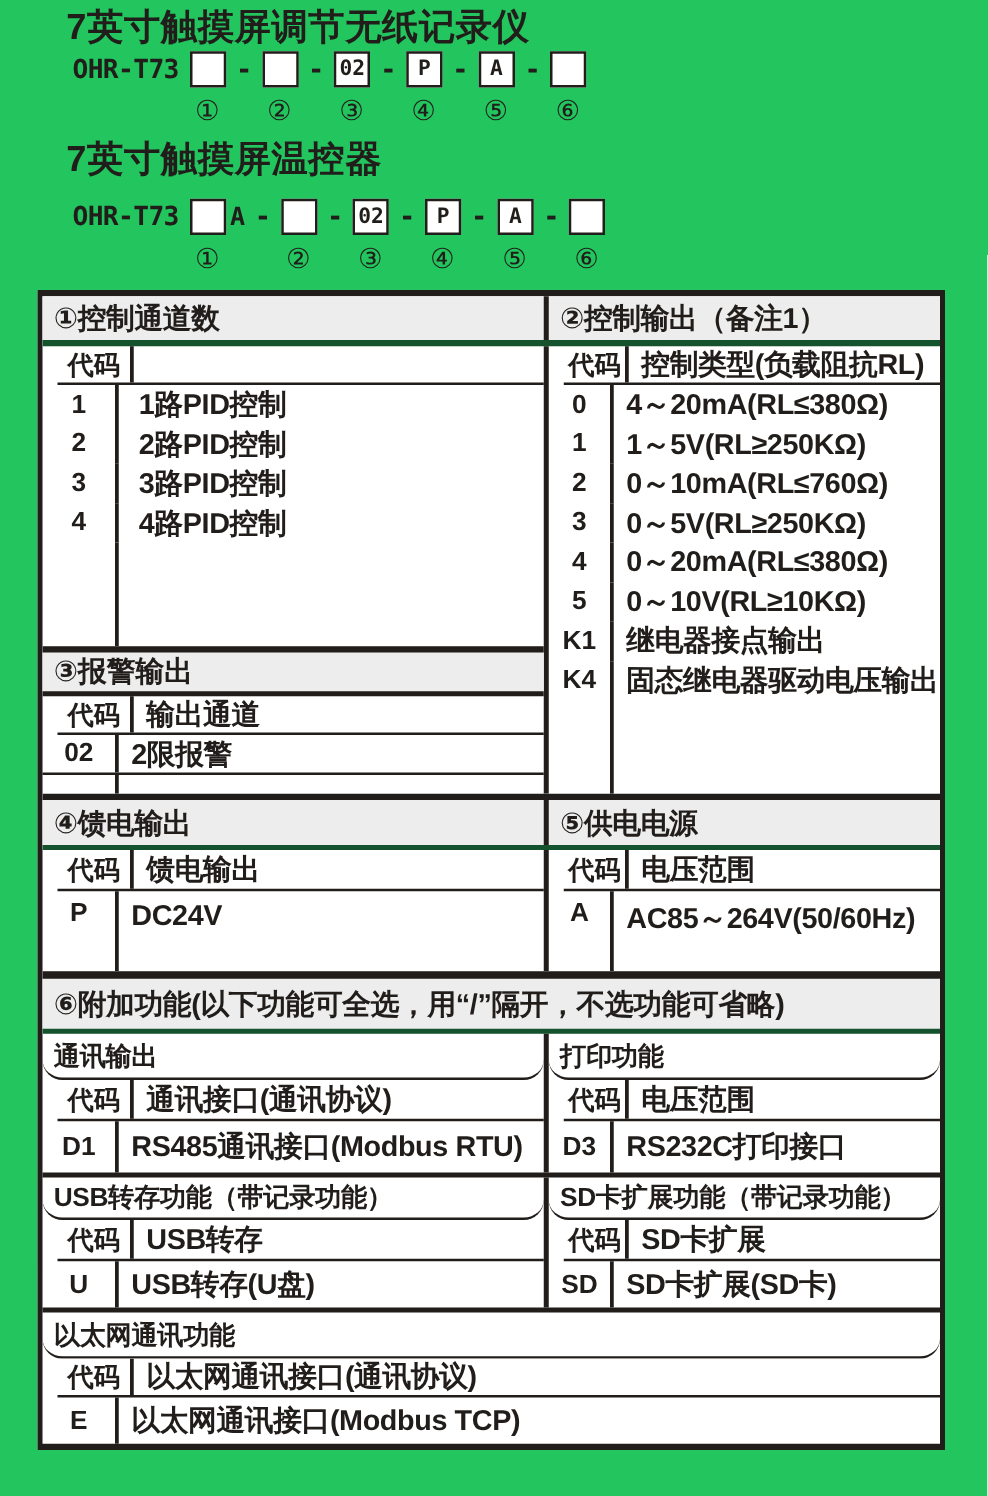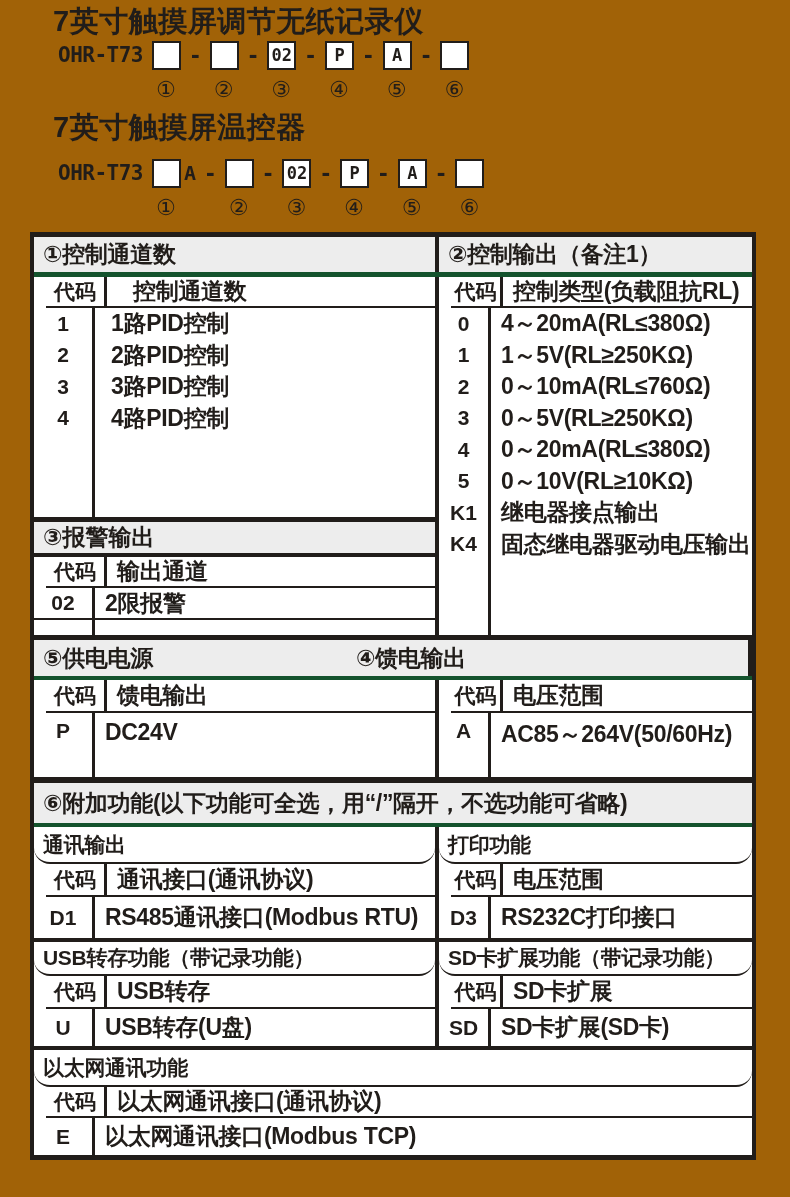--- a/index.html
+++ b/index.html
@@ -1,19 +1,19 @@
 <!DOCTYPE html>
 <html><head>
 <meta charset="utf-8">
 <style>
   * { box-sizing: border-box; margin: 0; padding: 0; }
   html,body { background:#ffffff; }
   body { width:790px; height:1197px; font-family:"Liberation Sans","DejaVu Sans",sans-serif; }
 
-  .page { position:relative; width:790px; height:1197px; background:#a16207;
+  .page { position:relative; width:790px; height:1197px; background:#22c55e;
           color:#211d1a; font-weight:700; overflow:hidden; }
 
   
   .title { position:absolute; font-size:29px; white-space:nowrap; letter-spacing:0.5px; }
   .t1 { left:53px; top:2px; }
   .t2 { left:53px; top:108px; }
 
   .codeline { position:absolute; display:flex; align-items:flex-start; }
   .c1 { left:58px; top:40px; }
   .c2 { left:58px; top:158px; }
@@ -191,21 +191,20 @@
 
     <div class="band band1">
       <div class="bcell bl">①控制通道数</div>
       <div class="bcell br">②控制输出（备注1）</div>
     </div>
 
     <div class="zone zone1">
       <div class="half-l">
         <div class="crow colhead">
           <div class="code code-l">代码</div>
-          <div class="desc pad26">控制通道数</div>
         </div>
         <div class="crow r31">
           <div class="code code-l">1</div>
           <div class="desc pad16">1路PID控制</div>
         </div>
         <div class="crow r31">
           <div class="code code-l">2</div>
           <div class="desc pad16">2路PID控制</div>
         </div>
         <div class="crow r31">
@@ -272,22 +271,22 @@
           <div class="desc pad10">固态继电器驱动电压输出</div>
         </div>
         <div class="crow fill">
           <div class="code code-r"></div>
           <div class="desc"></div>
         </div>
       </div>
     </div>
 
     <div class="band band45">
+      <div class="bcell bl">④馈电输出</div>
       <div class="bcell br">⑤供电电源</div>
-      <div class="bcell bl">④馈电输出</div>
     </div>
 
     <div class="zone zone2">
       <div class="half-l">
         <div class="crow colhead">
           <div class="code code-l">代码</div>
           <div class="desc pad10">馈电输出</div>
         </div>
         <div class="crow fill topalign">
           <div class="code code-l">P</div>

